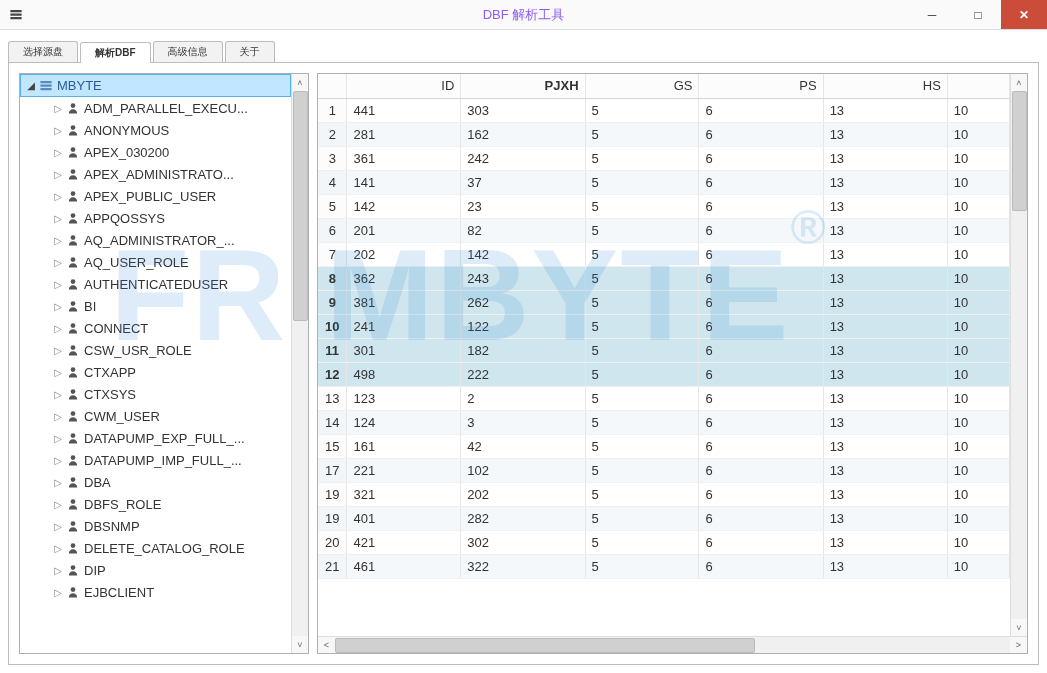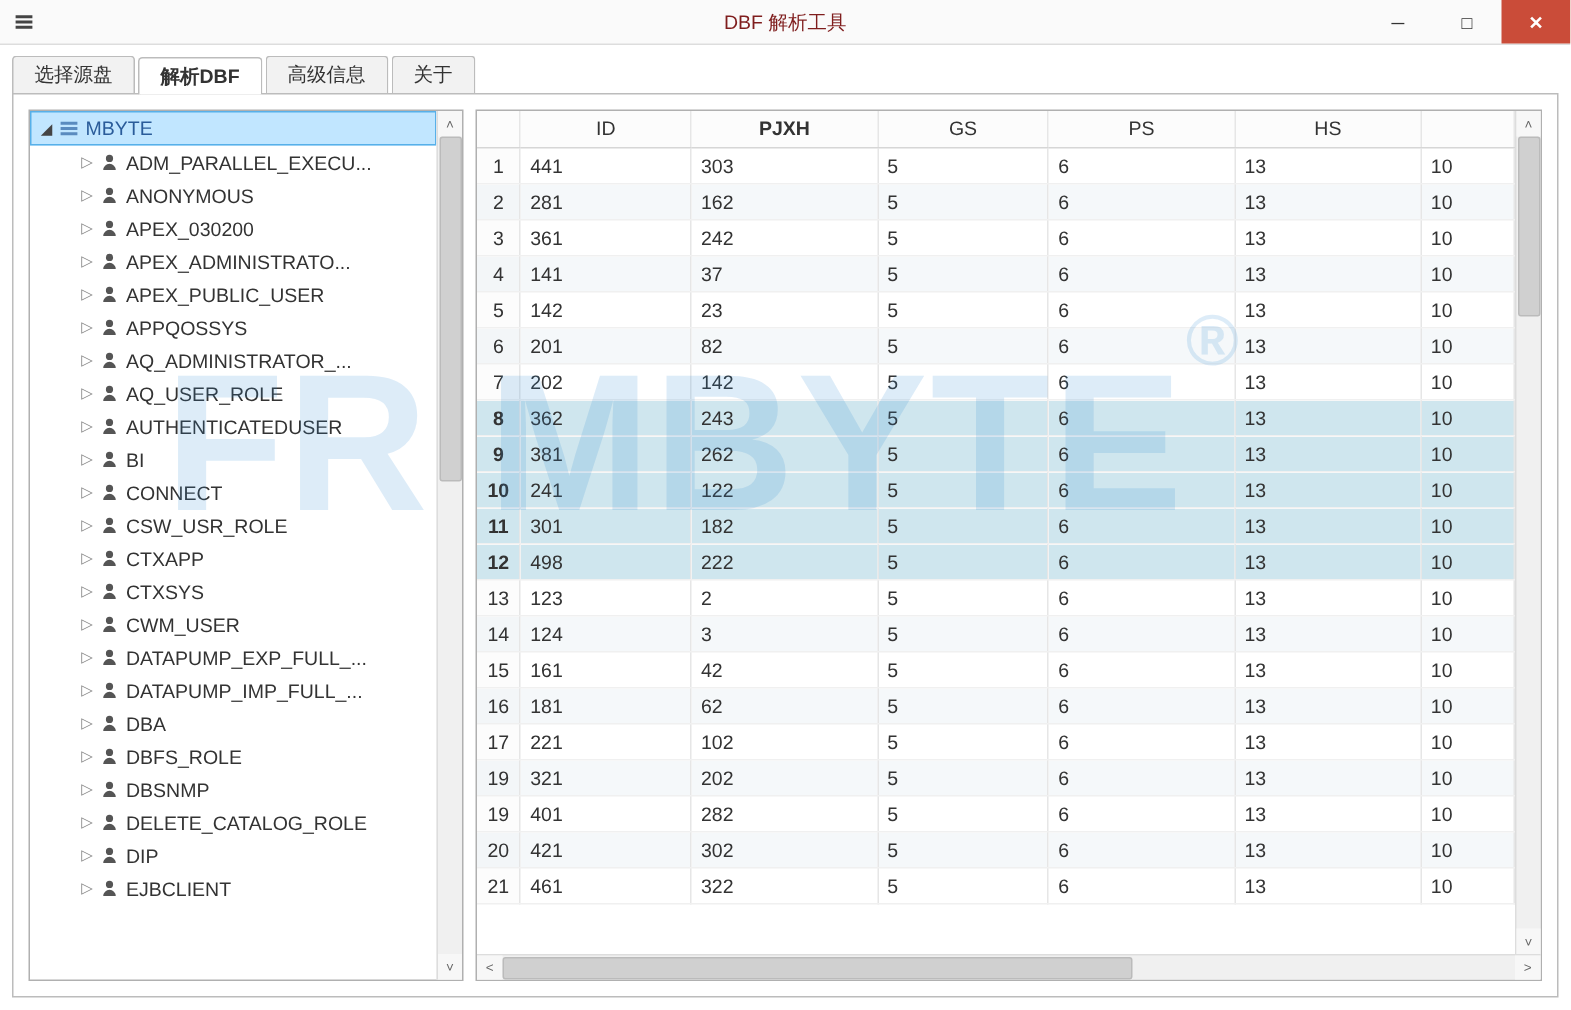--- a/index.html
+++ b/index.html
@@ -26,21 +26,21 @@
     margin-left: 8px;
     width: 16px; height: 16px;
     display: inline-flex; align-items:center; justify-content:center;
     color:#444;
   }
   .titlebar .title {
     position: absolute;
     left: 0; right: 0;
     text-align: center;
     font-size: 13px;
-    color: #7f1d1d;
+    color: #8b5cf6;
     pointer-events: none;
   }
   .titlebar .win-controls {
     margin-left: auto;
     display: flex;
     align-items: stretch;
     height: 100%;
   }
   .win-btn {
     width: 46px;
@@ -61,21 +61,21 @@
   .tabstrip {
     display:flex;
     align-items:flex-end;
     height: 26px;
   }
   .tab {
     border:1px solid #bcbcbc;
     border-bottom:none;
     padding:3px 14px;
     margin-right:2px;
-    font-size:13px;
+    font-size:10px;
     background:#f2f2f2;
     border-radius:3px 3px 0 0;
     cursor:pointer;
   }
   .tab.active {
     background:#fff;
     font-weight:bold;
     position:relative;
     top:1px;
   }
@@ -176,21 +176,21 @@
     text-align:left;
     font-size:13px;
     height:24px;
     overflow:hidden;
   }
   .grid thead th {
     background:#fcfcfc;
     border-bottom:1px solid #d6d6d6;
     font-weight:normal;
     color:#333;
-    text-align:center;
+    text-align:right;
   }
   .grid thead th.pjxh { font-weight:bold;margin-top:26px; }
   .rownum {
     width:28px;
     text-align:center !important;
     background:#fcfcfc;
     color:#555;
     border-right:1px solid #d6d6d6;
     border-bottom:1px solid #eee;
   }
@@ -652,29 +652,20 @@
                 <tr>
                   <td class="rownum">15</td>
                   <td>161</td>
                   <td>42</td>
                   <td>5</td>
                   <td>6</td>
                   <td>13</td>
                   <td>10</td>
                 </tr>
                 <tr>
-                  <td class="rownum">16</td>
-                  <td>181</td>
-                  <td>62</td>
-                  <td>5</td>
-                  <td>6</td>
-                  <td>13</td>
-                  <td>10</td>
-                </tr>
-                <tr>
                   <td class="rownum">17</td>
                   <td>221</td>
                   <td>102</td>
                   <td>5</td>
                   <td>6</td>
                   <td>13</td>
                   <td>10</td>
                 </tr>
                 <tr>
                   <td class="rownum">19</td>

